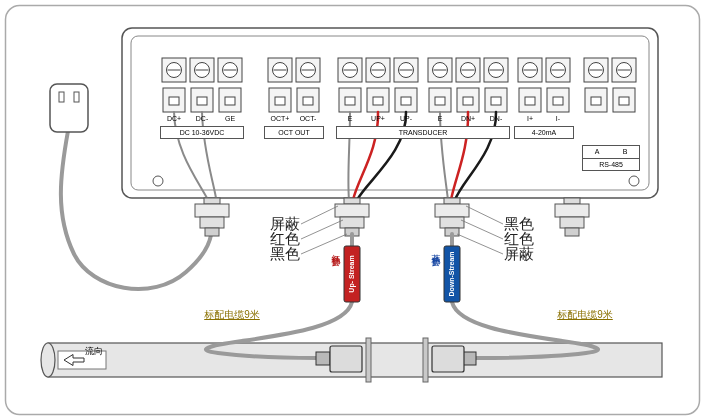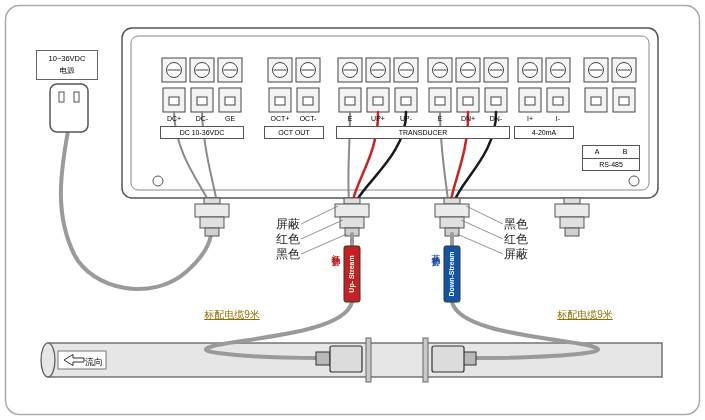--- a/index.html
+++ b/index.html
@@ -1,21 +1,21 @@
 <!DOCTYPE html>
 <html><head>
 <meta charset="utf-8">
 <style>
   html,body{margin:0;padding:0;background:#ffffff;font-family:"Liberation Sans",sans-serif;}
   #stage{position:relative;width:705px;height:420px;background:#ffffff;overflow:hidden;}
   #stage svg{position:absolute;left:0;top:0;}
   .tlbl{position:absolute;top:114px;width:28px;height:10px;font-size:7px;line-height:10px;text-align:center;color:#000;}
   .tbox{position:absolute;height:13px;border:1px solid #555;background:#fff;font-size:7px;line-height:11px;text-align:center;color:#000;box-sizing:border-box;}
   .pbox{position:absolute;border:1px solid #666;background:#fff;font-size:7.5px;line-height:12px;text-align:center;color:#000;box-sizing:border-box;padding-top:2px;}
-  .wl{position:absolute;height:12px;width:32px;font-size:12px;line-height:12px;color:#222;}
+  .wl{position:absolute;height:12px;width:32px;font-size:15px;line-height:12px;color:#222;}
   .vt{position:absolute;writing-mode:vertical-rl;text-orientation:upright;font-size:9px;letter-spacing:1px;line-height:11px;}
   .rot{position:absolute;width:54px;height:12px;transform:rotate(-90deg);transform-origin:center;font-size:7px;font-weight:bold;color:#fff;text-align:center;line-height:12px;}
   .cl{position:absolute;width:90px;font-size:10px;text-align:center;color:#8a7000;text-decoration:underline;}
   .flow{position:absolute;font-size:9px;line-height:14px;color:#000;}
   .r2{display:flex;justify-content:space-around;border-bottom:1px solid #555;height:12px;line-height:11px;}
   .r3{height:12px;line-height:11px;}
 </style>
 </head>
 <body>
 
@@ -150,34 +150,30 @@
   <div class="tbox" style="left:336px;top:126px;width:174px;">TRANSDUCER</div>
   <div class="tbox" style="left:514px;top:126px;width:60px;">4-20mA</div>
   <div class="tbox" style="left:582px;top:145px;width:58px;height:26px;padding:0;">
     <div class="r2">
       <span>A</span>
       <span>B</span>
     </div>
     <div class="r3">RS-485</div>
   </div>
 
-  <div class="pbox" style="left:36px;top:50px;width:62px;height:30px;">
-    <div>10~36VDC</div>
-    <div>电源</div>
-  </div>
 
   <div class="wl" style="left:268px;top:218px;text-align:right;">屏蔽</div>
   <div class="wl" style="left:268px;top:233px;text-align:right;">红色</div>
   <div class="wl" style="left:268px;top:248px;text-align:right;">黑色</div>
   <div class="wl" style="left:504px;top:218px;">黑色</div>
   <div class="wl" style="left:504px;top:233px;">红色</div>
   <div class="wl" style="left:504px;top:248px;">屏蔽</div>
 
   <div class="vt" style="left:330px;top:247px;color:#b31212;">红色护套</div>
   <div class="vt" style="left:430px;top:247px;color:#1243a0;">蓝色护套</div>
   <div class="rot" style="left:325px;top:268px;">Up- Stream</div>
   <div class="rot" style="left:425px;top:268px;">Down-Stream</div>
 
   <div class="cl" style="left:187px;top:308px;">标配电缆9米</div>
   <div class="cl" style="left:540px;top:308px;">标配电缆9米</div>
 
-  <div class="flow" style="left:85px;top:355px;">流向</div>
+  <div class="flow" style="left:85px;top:344px;">流向</div>
 </div>
 
 </body></html>

